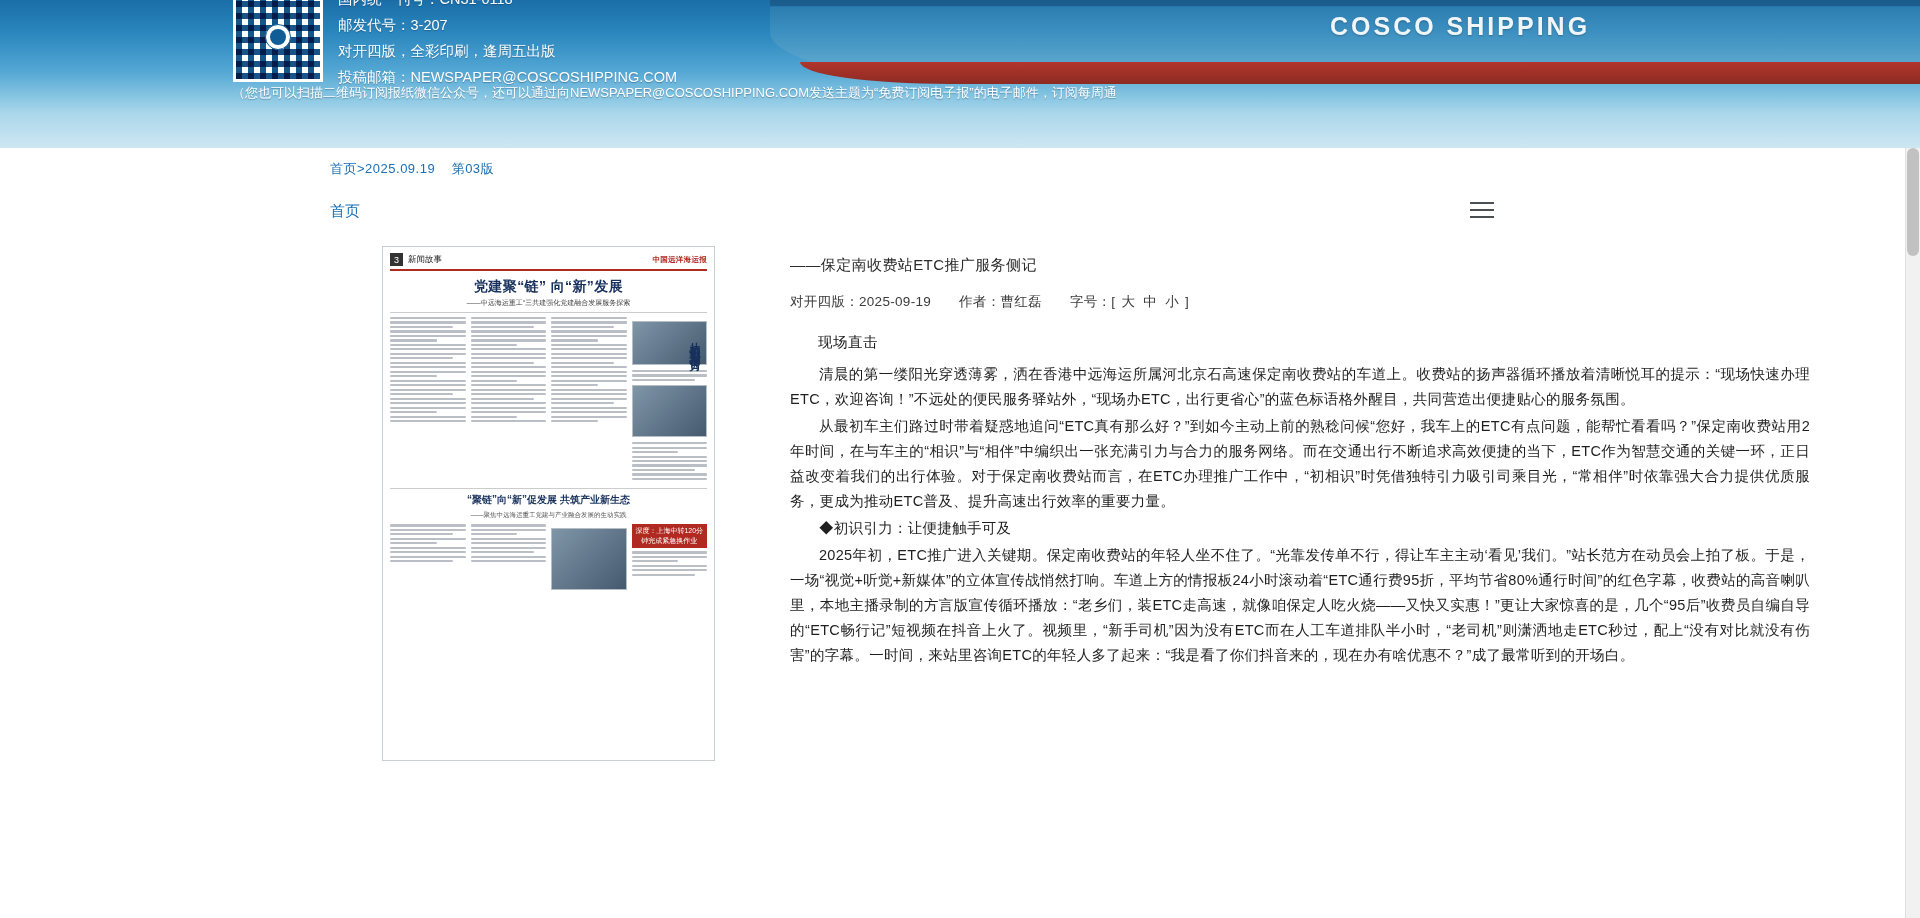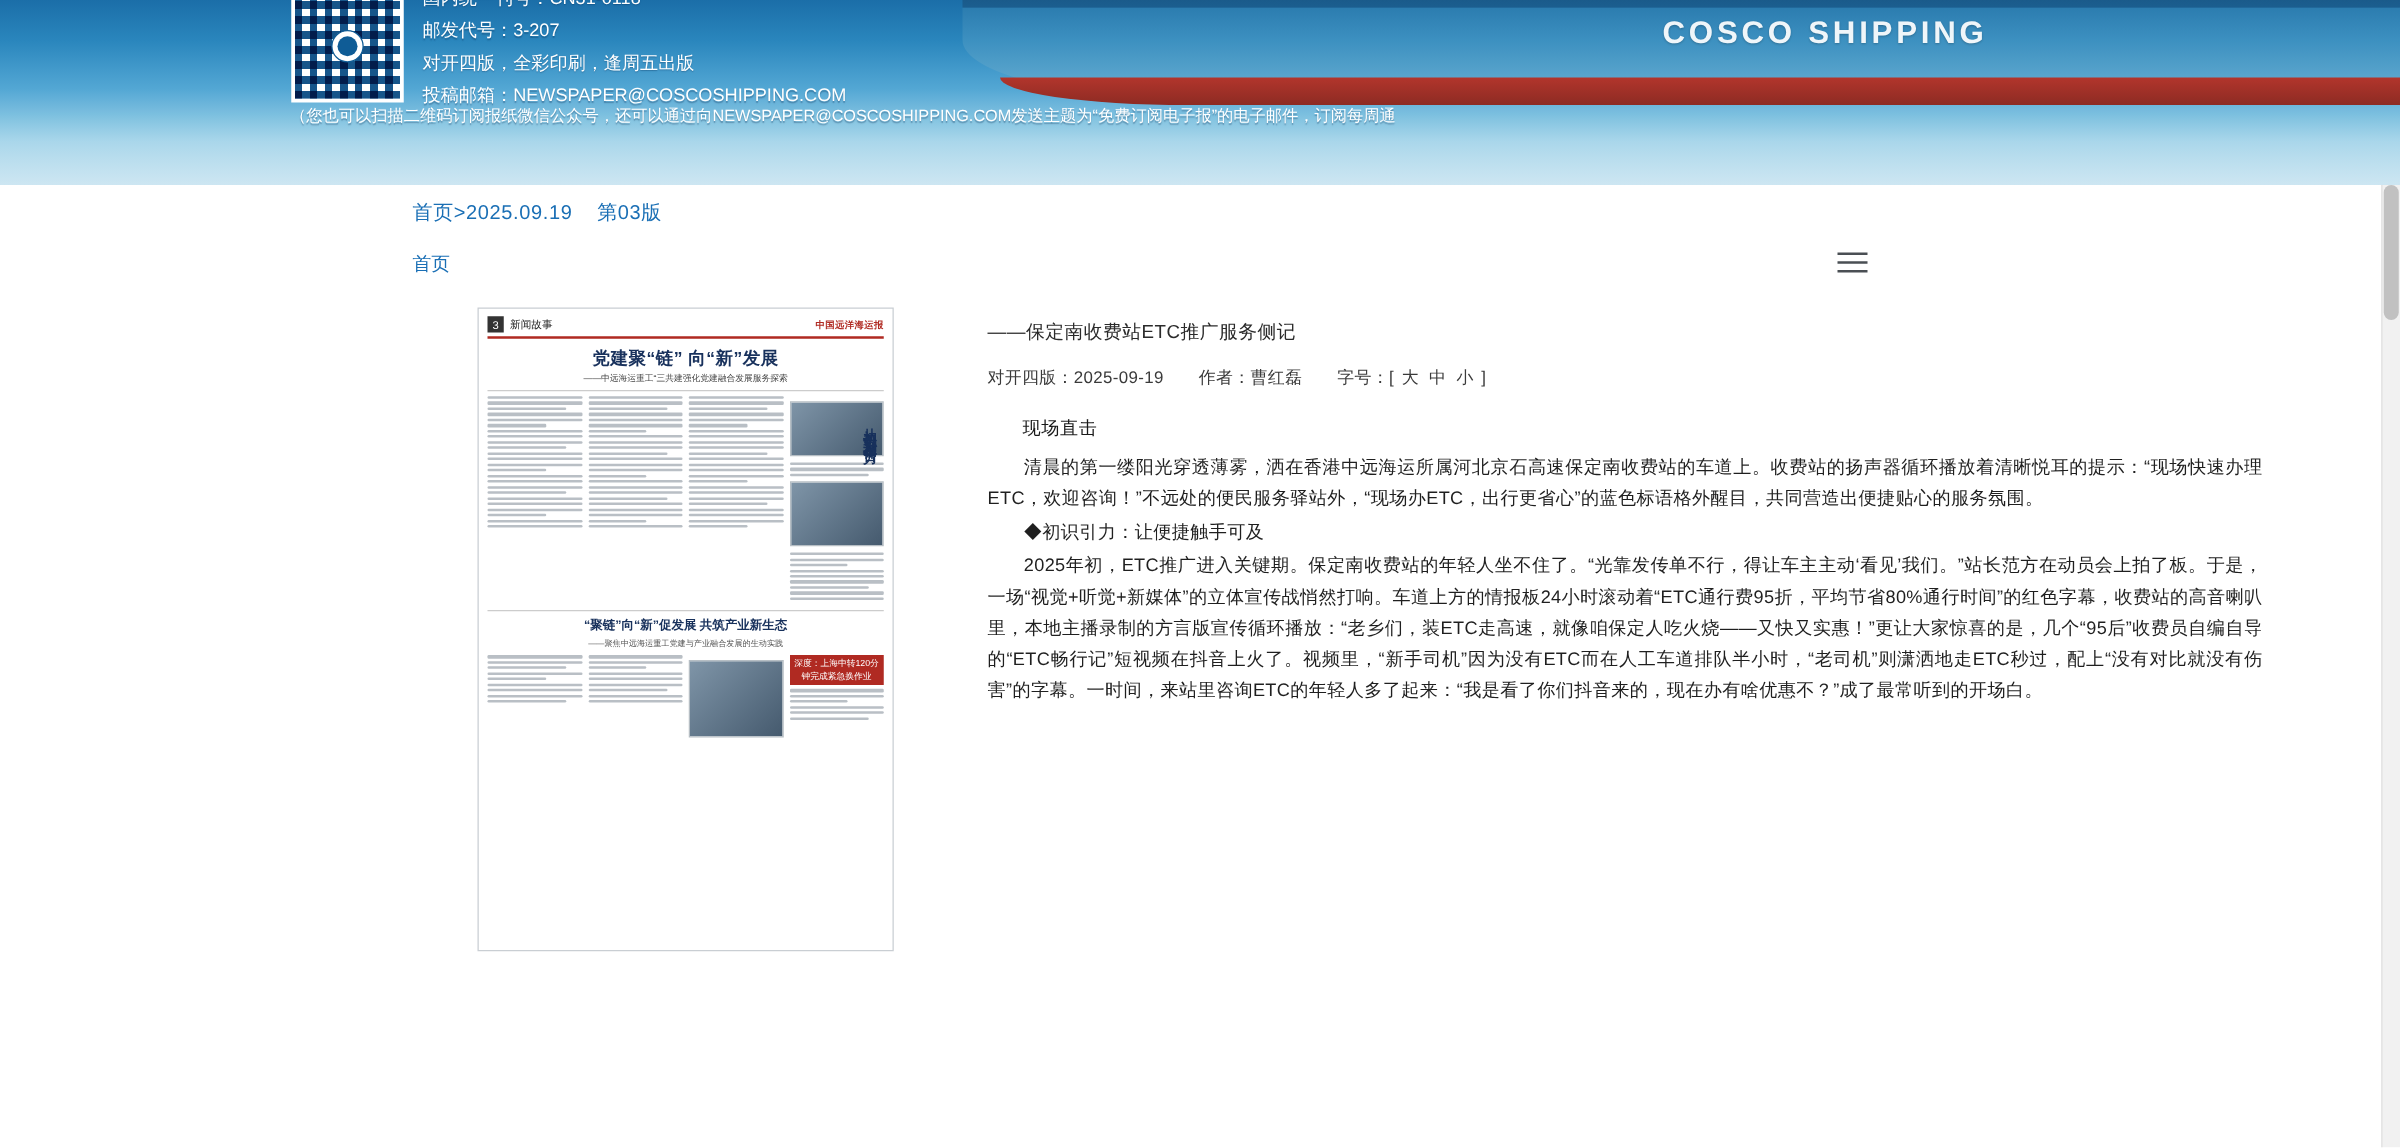--- a/index.html
+++ b/index.html
@@ -97,21 +97,21 @@
 
   
   .breadcrumb-bar {
     position: relative;
     height: 42px;
     background: #ffffff;
   }
   .breadcrumb {
     position: absolute;
     left: 330px; top: 12px;
-    font-size: 16px;
+    font-size: 13px;
     color: #1a6fb5;
     letter-spacing: 0.5px;
   }
   .breadcrumb span { color: #1a6fb5; }
 
   
   .toolbar {
     position: relative;
     height: 50px;
     background: #ffffff;
@@ -544,20 +544,21 @@
     <div class="article">
       <h2>——保定南收费站ETC推广服务侧记</h2>
 
       <div class="meta">
         <span>对开四版：</span><span>2025-09-19</span><span class="gap"></span><span>作者：</span><span>曹红磊</span><span class="gap"></span><span>字号：</span><span class="sizes">[&nbsp;<a>大</a> <a>中</a> <a>小</a>&nbsp;]</span>
       </div>
 
       <div class="sec-title">现场直击</div>
 
       <p class="para">清晨的第一缕阳光穿透薄雾，洒在香港中远海运所属河北京石高速保定南收费站的车道上。收费站的扬声器循环播放着清晰悦耳的提示：“现场快速办理ETC，欢迎咨询！”不远处的便民服务驿站外，“现场办ETC，出行更省心”的蓝色标语格外醒目，共同营造出便捷贴心的服务氛围。</p>
+      <p class="para">从最初车主们路过时带着疑惑地追问“ETC真有那么好？”到如今主动上前的熟稔问候“您好，我车上的ETC有点问题，能帮忙看看吗？”保定南收费站用2年时间，在与车主的“相识”与“相伴”中编织出一张充满引力与合力的服务网络。而在交通出行不断追求高效便捷的当下，ETC作为智慧交通的关键一环，正日益改变着我们的出行体验。对于保定南收费站而言，在ETC办理推广工作中，“初相识”时凭借独特引力吸引司乘目光，“常相伴”时依靠强大合力提供优质服务，更成为推动ETC普及、提升高速出行效率的重要力量。</p>
       <p class="subhead">◆初识引力：让便捷触手可及</p>
       <p class="para">2025年初，ETC推广进入关键期。保定南收费站的年轻人坐不住了。“光靠发传单不行，得让车主主动‘看见’我们。”站长范方在动员会上拍了板。于是，一场“视觉+听觉+新媒体”的立体宣传战悄然打响。车道上方的情报板24小时滚动着“ETC通行费95折，平均节省80%通行时间”的红色字幕，收费站的高音喇叭里，本地主播录制的方言版宣传循环播放：“老乡们，装ETC走高速，就像咱保定人吃火烧——又快又实惠！”更让大家惊喜的是，几个“95后”收费员自编自导的“ETC畅行记”短视频在抖音上火了。视频里，“新手司机”因为没有ETC而在人工车道排队半小时，“老司机”则潇洒地走ETC秒过，配上“没有对比就没有伤害”的字幕。一时间，来站里咨询ETC的年轻人多了起来：“我是看了你们抖音来的，现在办有啥优惠不？”成了最常听到的开场白。</p>
     </div>
 
   </div>
 
   <div class="scrollbar">
     <div class="scroll-thumb"></div>
   </div>
 

